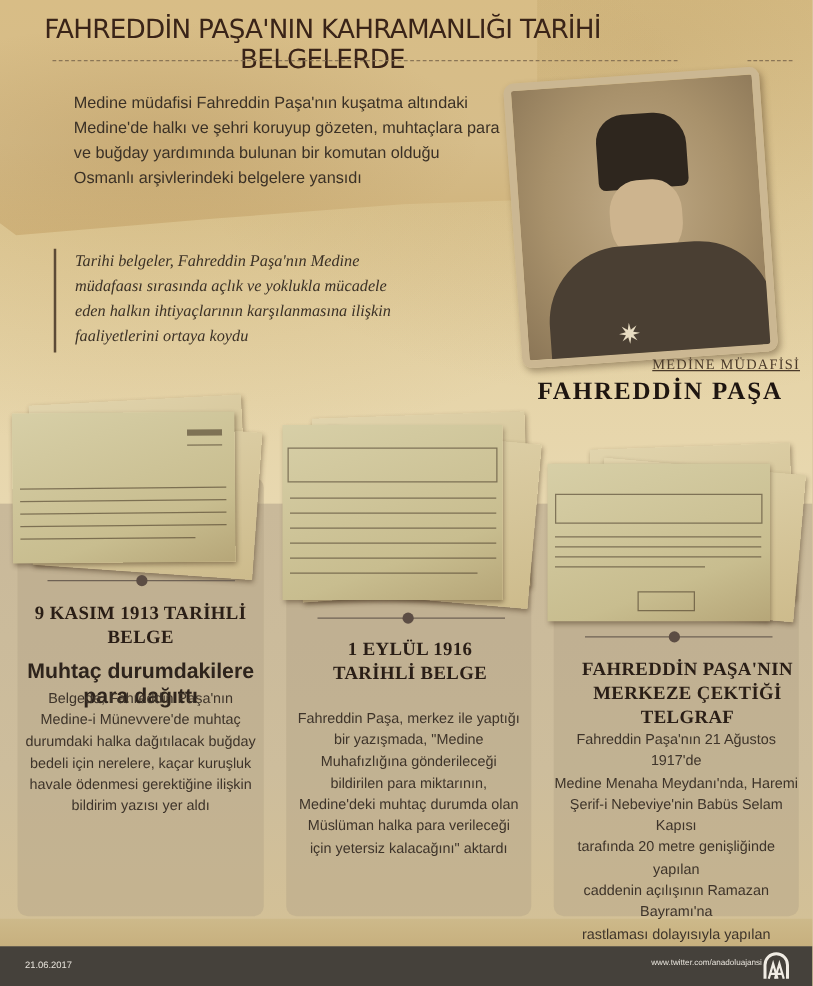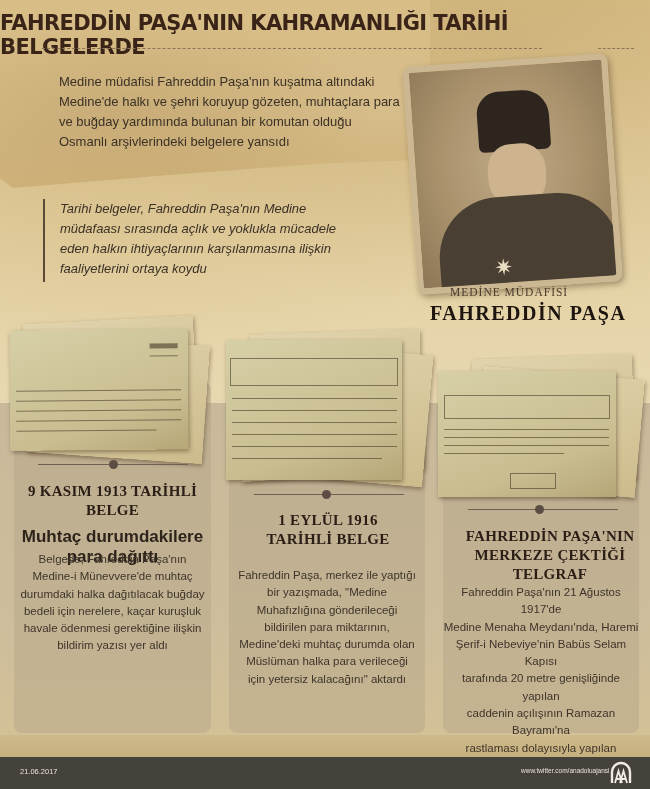--- a/index.html
+++ b/index.html
@@ -26,22 +26,23 @@
     }
     .top-paper {
       position: absolute; left: 0; top: 0; width: 430px; height: 190px;
       background:
         radial-gradient(ellipse at 30% 60%, rgba(160,120,60,0.25), transparent 60%),
         linear-gradient(180deg, #d8bd86, #d6bd8a 60%, #cfb27a);
       clip-path: polygon(0 0, 100% 0, 100% 84%, 75% 86%, 40% 92%, 3% 99%, 0 94%);
     }
     .title {
       position: absolute; left: 0; top: 11px; width: 516px;
+      text-align: center;
       font-family: "DejaVu Sans", sans-serif;
-      font-weight: bold;
+      font-weight: normal;
       font-size: 21px;
       letter-spacing: -0.6px;
       color: #3a2418;
     }
     .title-rule {
       position: absolute; left: 42px; top: 48px; width: 500px; height: 0;
       border-top: 1px dashed #8a7556;
     }
     .title-rule-2 {
       position: absolute; left: 598px; top: 48px; width: 36px; height: 0;
@@ -52,21 +53,21 @@
       font-size: 13px; line-height: 20px; color: #3b3126;
     }
     .intro p { white-space: pre-line; }
     .quote {
       position: absolute; left: 43px; top: 199px; width: 340px;
       border-left: 2px solid #5c4a36;
       padding-left: 15px;
       font-size: 13px; line-height: 20px; color: #3b3126; font-style: italic;
       height: 83px;
     }
-    .quote p { white-space: pre-line; padding-top: 0; }
+    .quote p { white-space: pre-line; padding-top: 0; font-family: Liberation Serif, serif; }
     .photo {
       position: absolute; left: 410px; top: 60px; width: 205px; height: 228px;
       transform: rotate(-4deg);
       background:
         radial-gradient(ellipse at 50% 45%, #bfa985 0%, #a8916b 55%, #8b7657 100%);
       border: 6px solid #cbb792;
       border-radius: 8px;
       box-shadow: 2px 3px 6px rgba(60,40,20,0.4);
       overflow: hidden;
     }
@@ -80,23 +81,23 @@
     }
     .photo .body {
       position: absolute; left: 18px; top: 130px; width: 180px; height: 110px;
       background: #4a3f33; border-radius: 60px 60px 0 0;
     }
     .photo .star {
       position: absolute; left: 72px; top: 190px; width: 22px; height: 22px;
       color: #e8dcc2; font-size: 22px; line-height: 22px;
     }
     .caption-sub {
-      position: absolute; left: 450px; top: 286px; width: 190px; text-align: left;
+      position: absolute; left: 450px; top: 286px; width: 190px; text-align: right;
       font-family: "Liberation Serif", serif;
-      font-size: 11.5px; letter-spacing: 1px; color: #4a3a2a;
+      font-size: 11.5px; letter-spacing: 1px; color: #4a3a2a; text-decoration: underline;
     }
     .caption-main {
       position: absolute; left: 430px; top: 302px; width: 220px; 
       font-family: "Liberation Serif", serif; font-weight: bold;
       font-size: 20px; letter-spacing: 1.5px; color: #1e1510;
     }
     .card {
       position: absolute;
       background: rgba(180,165,135,0.45);
       border-radius: 8px;

